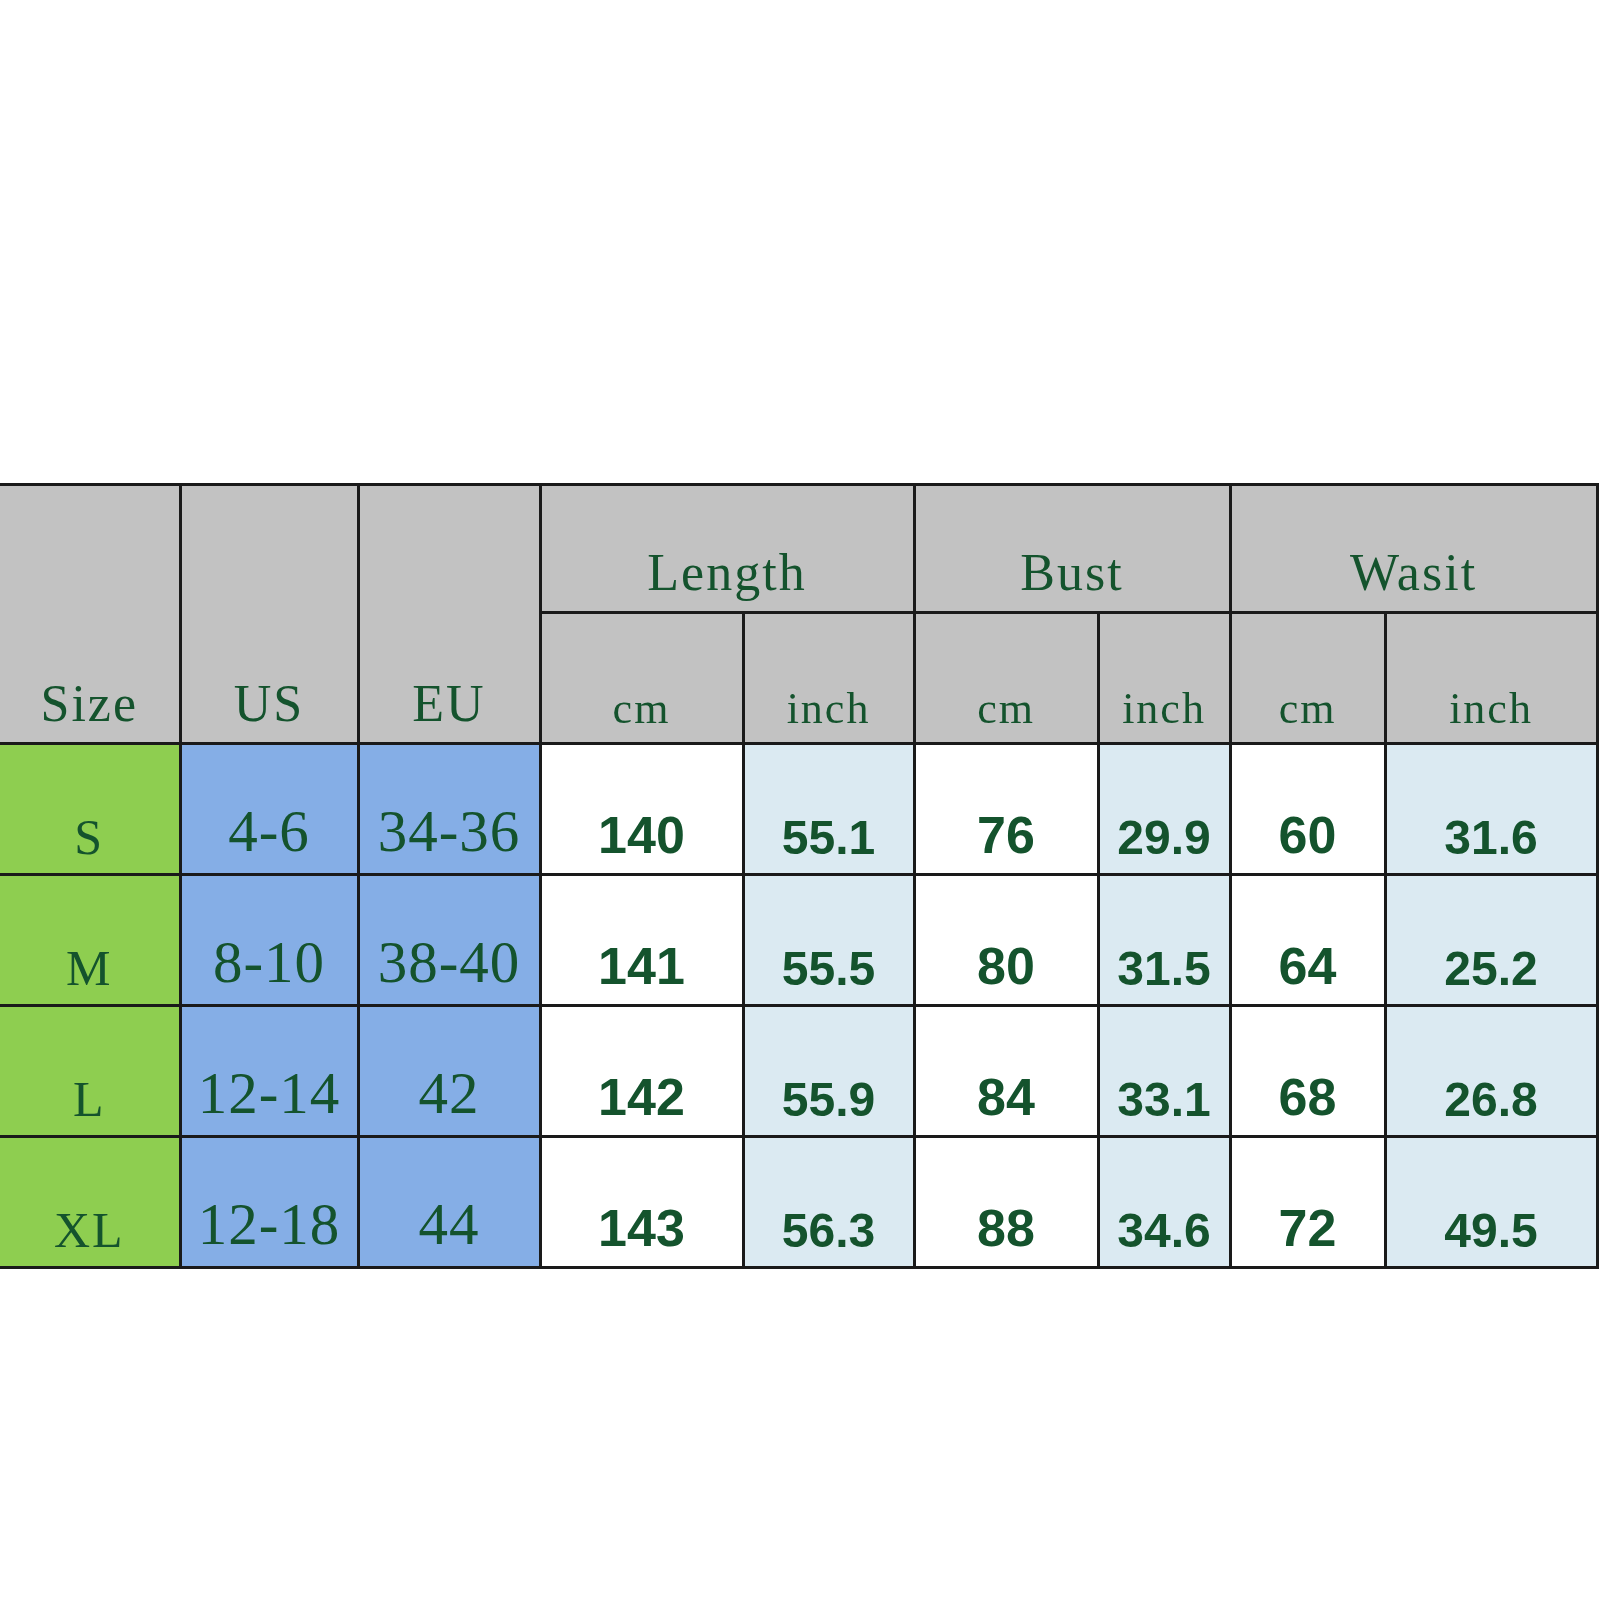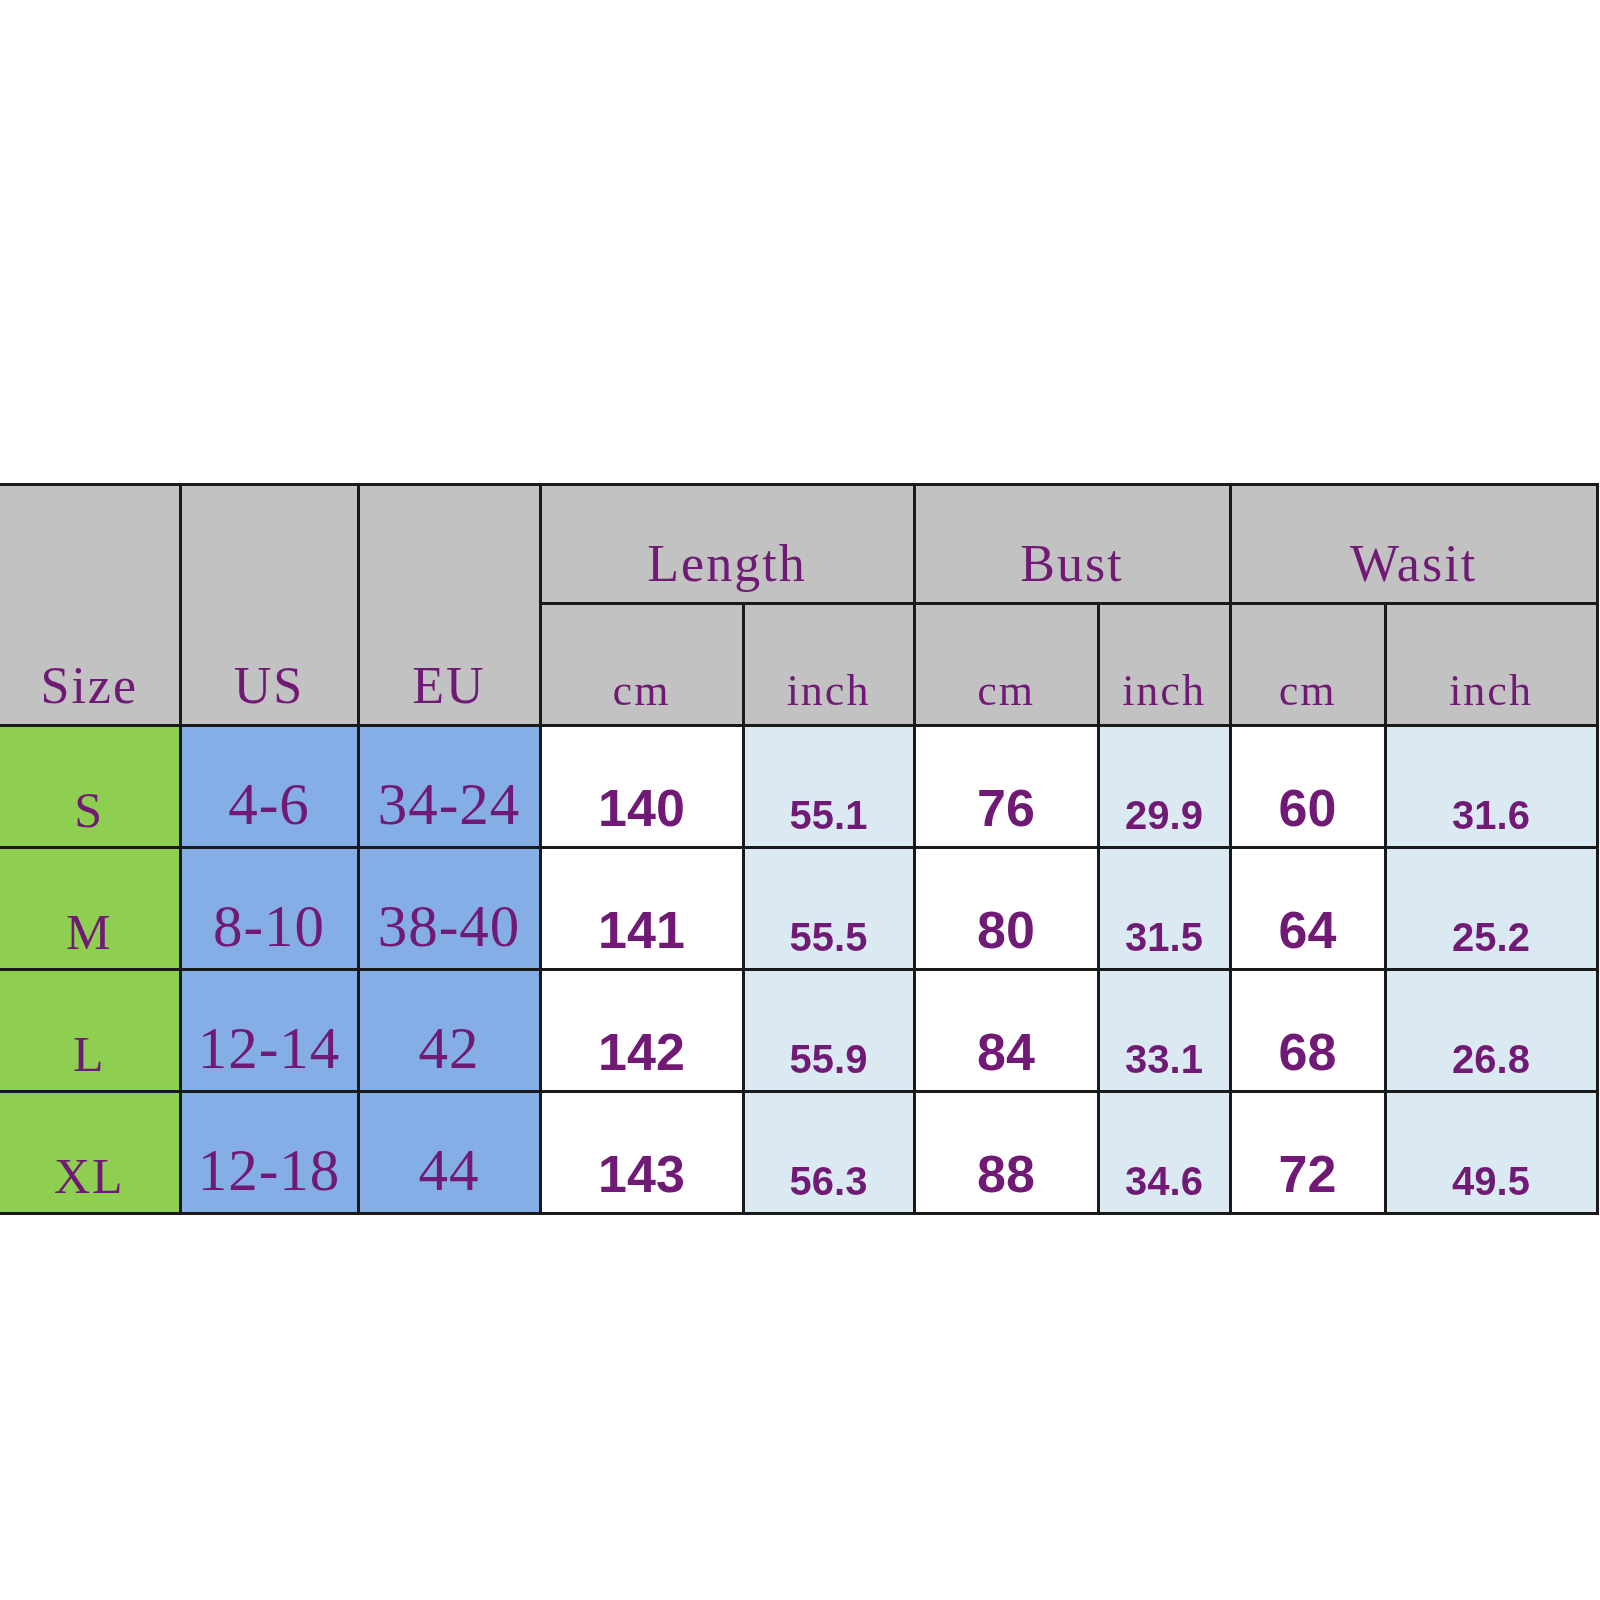--- a/index.html
+++ b/index.html
@@ -35,22 +35,22 @@
     width: 1597px;
     border-right: 3px solid #1a1a1a;
     border-top: 3px solid #1a1a1a;
     border-bottom: 3px solid #1a1a1a;
   }
 
   table.size-chart td {
     border: 3px solid #1a1a1a;
     text-align: center;
     vertical-align: bottom;
-    padding: 4px 0 10px 0;
-    color: #701a75;
+    padding: 13px 0 10px 0;
+    color: #14532d;
     line-height: 1.05;
   }
 
   
   table.size-chart tr > td:first-child {
     border-left: none;
     margin-left: 24px;
   }
 
   
@@ -83,21 +83,21 @@
   .c-cm {
     background: #ffffff;
     font-family: "Liberation Sans", sans-serif;
     font-weight: bold;
     font-size: 52px;
   }
   .c-in {
     background: #dbeaf2;
     font-family: "Liberation Sans", sans-serif;
     font-weight: bold;
-    font-size: 40px;
+    font-size: 48px;
   }
 
   
   col.w-size { width: 180px; }
   col.w-us   { width: 178px; }
   col.w-eu   { width: 182px; }
   col.w-lcm  { width: 203px; }
   col.w-lin  { width: 171px; }
   col.w-bcm  { width: 184px; }
   col.w-bin  { width: 132px; }
@@ -144,21 +144,21 @@
           <td class="hd hd-sub">inch</td>
           <td class="hd hd-sub">cm</td>
           <td class="hd hd-sub">inch</td>
           <td class="hd hd-sub">cm</td>
           <td class="hd hd-sub">inch</td>
         </tr>
 
         <tr class="r-data">
           <td class="c-size">S</td>
           <td class="c-intl">4-6</td>
-          <td class="c-intl">34-24</td>
+          <td class="c-intl">34-36</td>
           <td class="c-cm">140</td>
           <td class="c-in">55.1</td>
           <td class="c-cm">76</td>
           <td class="c-in">29.9</td>
           <td class="c-cm">60</td>
           <td class="c-in">31.6</td>
         </tr>
 
         <tr class="r-data">
           <td class="c-size">M</td>

